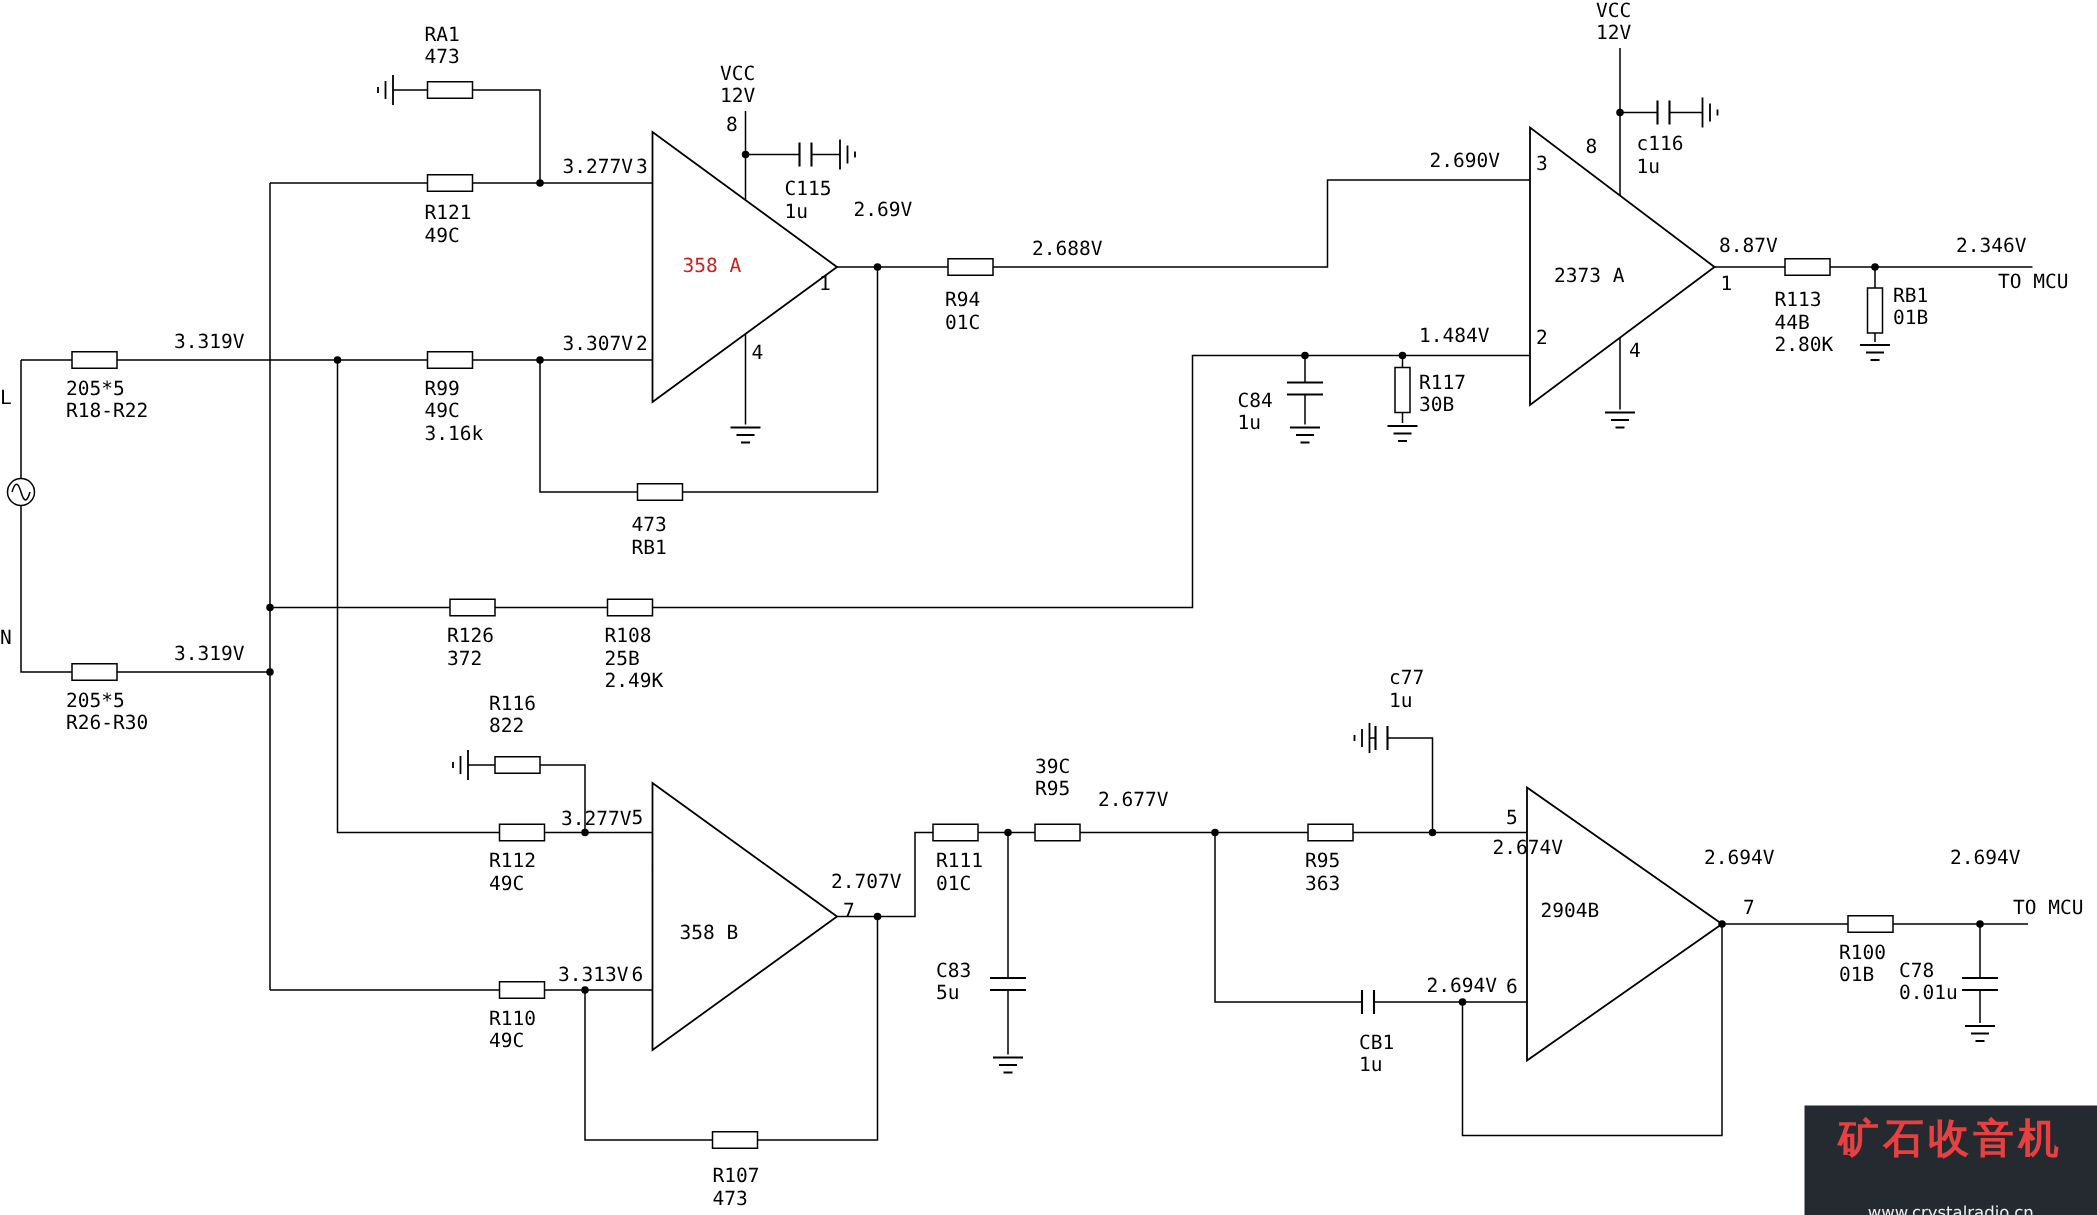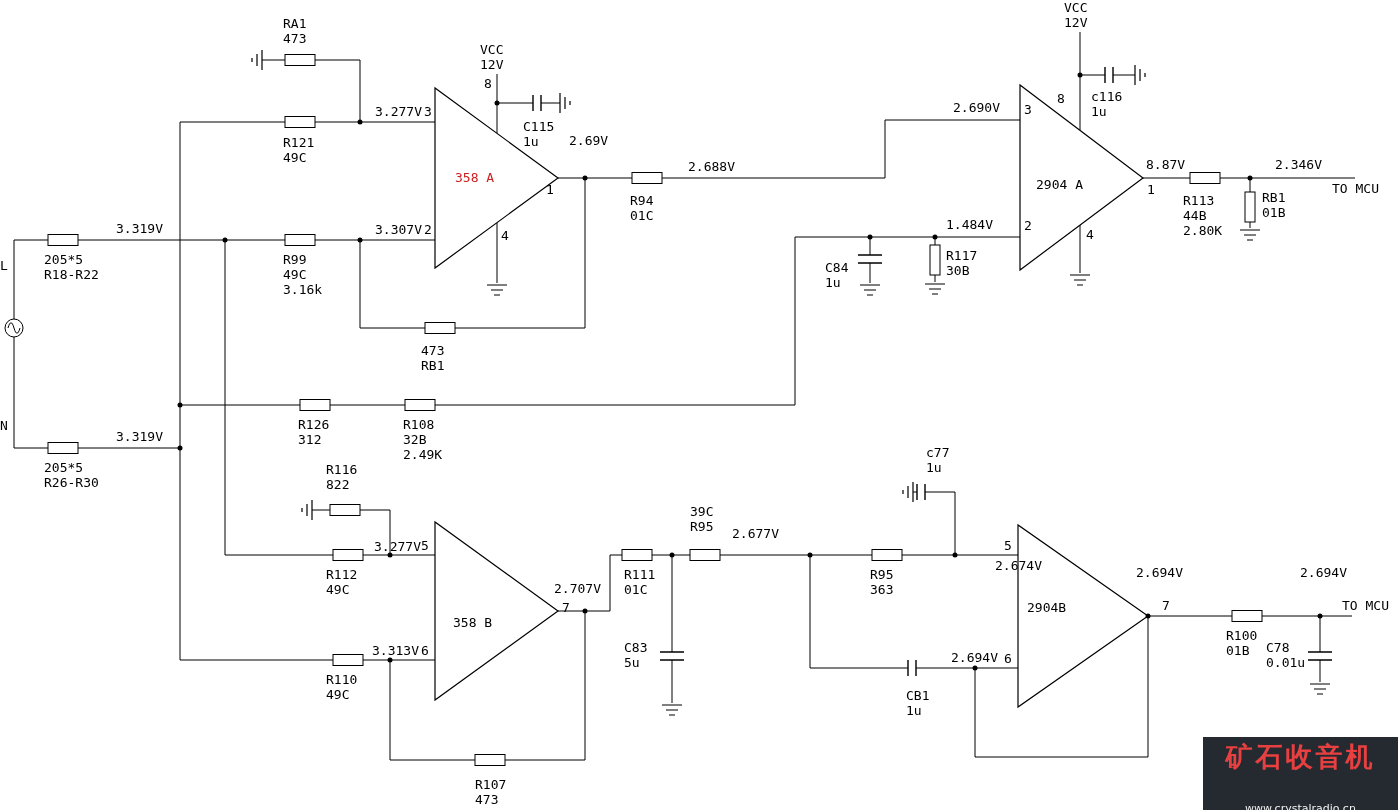--- a/index.html
+++ b/index.html
@@ -15,21 +15,21 @@
     white-space:pre-line; letter-spacing:0;
   }
   .lbl.red { color:var(--opamp-red,#cc2020); }
   #wm {
     position:absolute; right:0; bottom:0; width:195px; height:73px;
     background:var(--watermark-bg,#252a31);
     display:flex; flex-direction:column; align-items:center; justify-content:center; gap:1px;
   }
   #wm .t {
     color:var(--watermark-red,#e84040); font-size:27px; font-weight:bold;
-    font-family:Liberation Mono, monospace; letter-spacing:3px; line-height:30px;margin-top:15px;
+    font-family:Liberation Sans, sans-serif; letter-spacing:3px; line-height:30px;margin-top:15px;
   }
   #wm .u {
     color:var(--watermark-url-color,#f0f0f0); font-size:11px; line-height:18px;
     font-family:"DejaVu Sans","Liberation Sans",sans-serif;
     margin-top:25px;
   }
 </style>
 </head>
 <body>
 
@@ -180,23 +180,23 @@
 
   <div class="lbl" style="left:0px;top:258px">L</div>
   <div class="lbl" style="left:116px;top:221px">3.319V</div>
   <div class="lbl" style="left:44px;top:252px">205*5
 R18-R22</div>
   <div class="lbl" style="left:0px;top:418px">N</div>
   <div class="lbl" style="left:116px;top:429px">3.319V</div>
   <div class="lbl" style="left:44px;top:460px">205*5
 R26-R30</div>
   <div class="lbl" style="left:298px;top:417px">R126
-312</div>
+372</div>
   <div class="lbl" style="left:403px;top:417px">R108
-32B
+25B
 2.49K</div>
 
   <div class="lbl" style="left:326px;top:462px">R116
 822</div>
   <div class="lbl" style="left:326px;top:567px">R112
 49C</div>
   <div class="lbl" style="left:374px;top:539px">3.277V</div>
   <div class="lbl" style="left:421px;top:538px">5</div>
   <div class="lbl" style="left:453px;top:615px">358 B</div>
   <div class="lbl" style="left:554px;top:581px">2.707V</div>
@@ -235,36 +235,36 @@
   <div class="lbl" style="left:1300px;top:565px">2.694V</div>
   <div class="lbl" style="left:1342px;top:598px">TO MCU</div>
 
   <div class="lbl" style="left:1064px;top:0px">VCC
 12V</div>
   <div class="lbl" style="left:1057px;top:91px">8</div>
   <div class="lbl" style="left:1091px;top:89px">c116
 1u</div>
   <div class="lbl" style="left:953px;top:100px">2.690V</div>
   <div class="lbl" style="left:1024px;top:102px">3</div>
-  <div class="lbl" style="left:1036px;top:177px">2904 A</div>
+  <div class="lbl" style="left:1036px;top:177px">2373 A</div>
   <div class="lbl" style="left:946px;top:217px">1.484V</div>
   <div class="lbl" style="left:1024px;top:218px">2</div>
   <div class="lbl" style="left:825px;top:260px">C84
 1u</div>
   <div class="lbl" style="left:946px;top:248px">R117
 30B</div>
   <div class="lbl" style="left:1086px;top:227px">4</div>
   <div class="lbl" style="left:1147px;top:182px">1</div>
   <div class="lbl" style="left:1146px;top:157px">8.87V</div>
   <div class="lbl" style="left:1183px;top:193px">R113
 44B
 2.80K</div>
   <div class="lbl" style="left:1262px;top:190px">RB1
 01B</div>
-  <div class="lbl" style="left:1275px;top:157px">2.346V</div>
+  <div class="lbl" style="left:1304px;top:157px">2.346V</div>
   <div class="lbl" style="left:1332px;top:181px">TO MCU</div>
 
   <div id="wm">
     <span class="t">矿石收音机</span>
     <span class="u">www.crystalradio.cn</span>
   </div>
 
 </div>
 
 </body></html>

